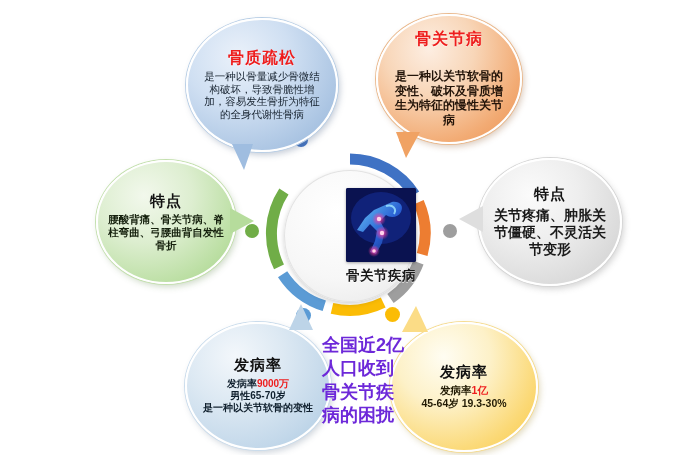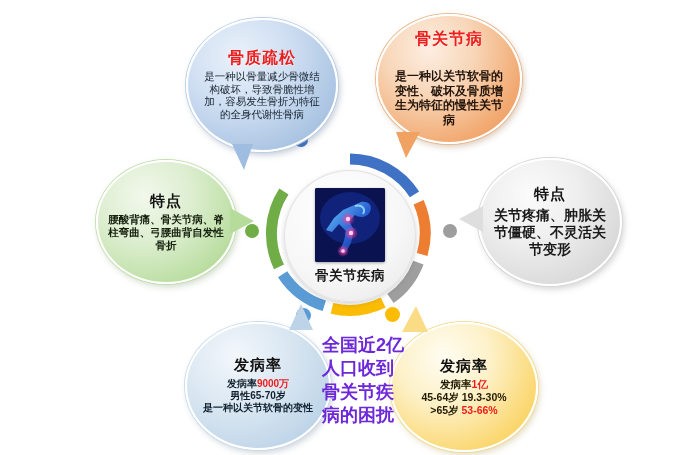--- a/index.html
+++ b/index.html
@@ -90,21 +90,21 @@
     border-left:14px solid transparent;border-right:12px solid transparent;
     border-bottom:26px solid #fbdc86;}
 
   
   #hub{position:absolute;left:262px;top:148px;width:176px;height:176px;}
   #hub .ring{position:absolute;left:0;top:0;width:176px;height:176px;}
   #hub .inner{position:absolute;left:22px;top:22px;width:132px;height:132px;
     border-radius:50%;
     background:radial-gradient(circle at 40% 32%, #ffffff 0%, #f7f7f7 55%, #e6e6e6 100%);
     box-shadow:inset 0 0 0 1px #e3e3e3, 0 2px 5px rgba(0,0,0,.18);
-    display:flex;flex-direction:column;align-items:center;justify-content:center;}
+    display:flex;flex-direction:column;align-items:flex-end;justify-content:center;}
   #hub .thumb{width:70px;height:74px;border-radius:2px;position:relative;
     overflow:hidden;box-shadow:0 1px 3px rgba(0,0,0,.35);
     background:radial-gradient(ellipse at 50% 35%, #1f3fb0 0%, #12227a 45%, #070d3a 100%);}
   #hub .hub-label{font-size:13.5px;font-weight:bold;color:#1a1a1a;margin-top:5px;
     letter-spacing:.5px;text-shadow:0 1px 0 rgba(255,255,255,.8);}
 
   
   .dot{position:absolute;border-radius:50%;}
 
   
@@ -200,19 +200,18 @@
         <div>是一种以关节软骨的变性</div>
       </div>
   </div>
 
   <div class="bubble" id="b-inc2">
     <div class="tail"></div>
     <div class="title">发病率</div>
     <div class="body">
         <div>发病率<span class="hl">1亿</span></div>
         <div>45-64岁 19.3-30%</div>
-        <div>&gt;65岁 <span class="hl">53-66%</span></div>
       </div>
   </div>
 
   <div id="callout">全国近2亿人口收到骨关节疾病的困扰</div>
 
 </div>
 
 </body></html>

